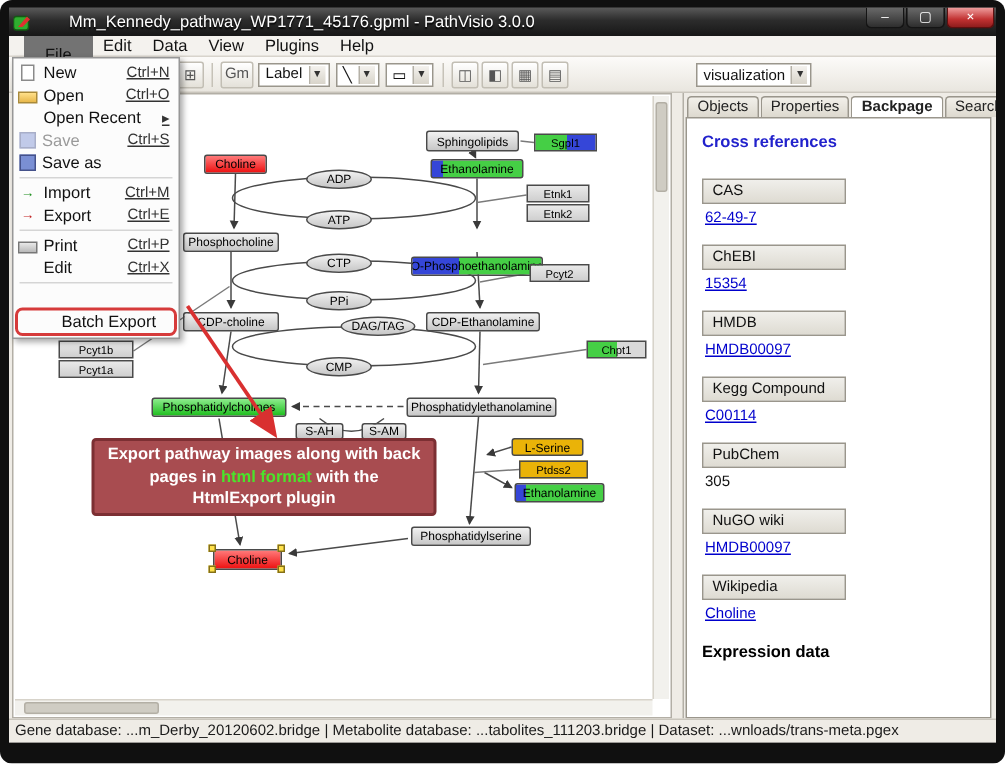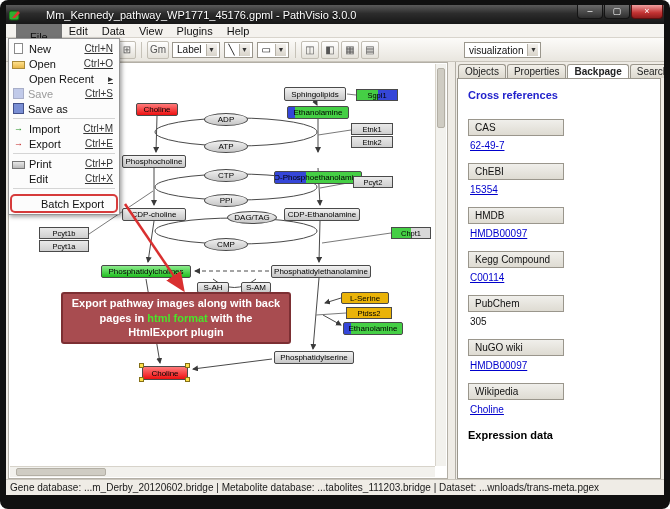--- a/index.html
+++ b/index.html
@@ -70,21 +70,21 @@
   .xref-head{margin-top:12px;min-width:96px;display:inline-block;background:linear-gradient(#f0efeb,#dedbd2);
     border:1px solid #9a968c;font-size:10px;padding:2px 6px;color:#111;}
   .xref-link{display:block;font-size:10px;color:#0000cc;text-decoration:underline;margin:4px 0 0 2px;cursor:pointer;}
   .xref-value{display:block;font-size:10px;color:#111;margin:4px 0 0 2px;}
   .expr{font-weight:bold;font-size:11px;margin-top:14px;color:#000;}
   
   .filemenu{position:absolute;left:2px;top:14px;width:112px;background:#fcfcfc;border:1px solid #979797;
     box-shadow:2px 2px 4px rgba(0,0,0,.35);z-index:40;padding:2px 0;font-size:11px;}
   .menu-item{display:flex;align-items:center;height:15px;padding:0 6px 0 3px;color:#111;cursor:default;position:relative;}
   .menu-item.disabled{color:#9a9a9a;}
-  .menu-item.boxed{box-shadow:0 0 0 2px #d63b3b;border-radius:3px;margin:7px 3px 1px 3px;padding-left:12px;text-align:center;}
+  .menu-item.boxed{box-shadow:0 0 0 2px #d63b3b;border-radius:3px;margin:18px 3px 1px 3px;padding-left:12px;text-align:center;}
   .mi-icon{width:13px;height:11px;margin-right:4px;flex:0 0 auto;font-size:9px;line-height:11px;text-align:center;}
   .icon-new{background:#fff;border:1px solid #8a8a8a;width:9px;height:11px;margin-left:2px;margin-right:6px;}
   .icon-open{background:linear-gradient(#ffe08a,#e8b84b);border:1px solid #a98a3a;height:8px;margin-top:2px;}
   .icon-save,.icon-saveas{background:#7a8fd4;border:1px solid #44518a;width:11px;height:11px;margin-left:1px;}
   .icon-save{opacity:.45;}
   .icon-import{color:#1e8f1e;font-weight:bold;}
   .icon-export{color:#c02020;font-weight:bold;}
   .icon-print{background:linear-gradient(#e8e8e8,#b9b9b9);border:1px solid #777;height:8px;margin-top:2px;}
   .mi-label{flex:1;white-space:nowrap;}
   .mi-short{color:#333;margin-left:10px;font-size:10px;text-decoration:underline;}

